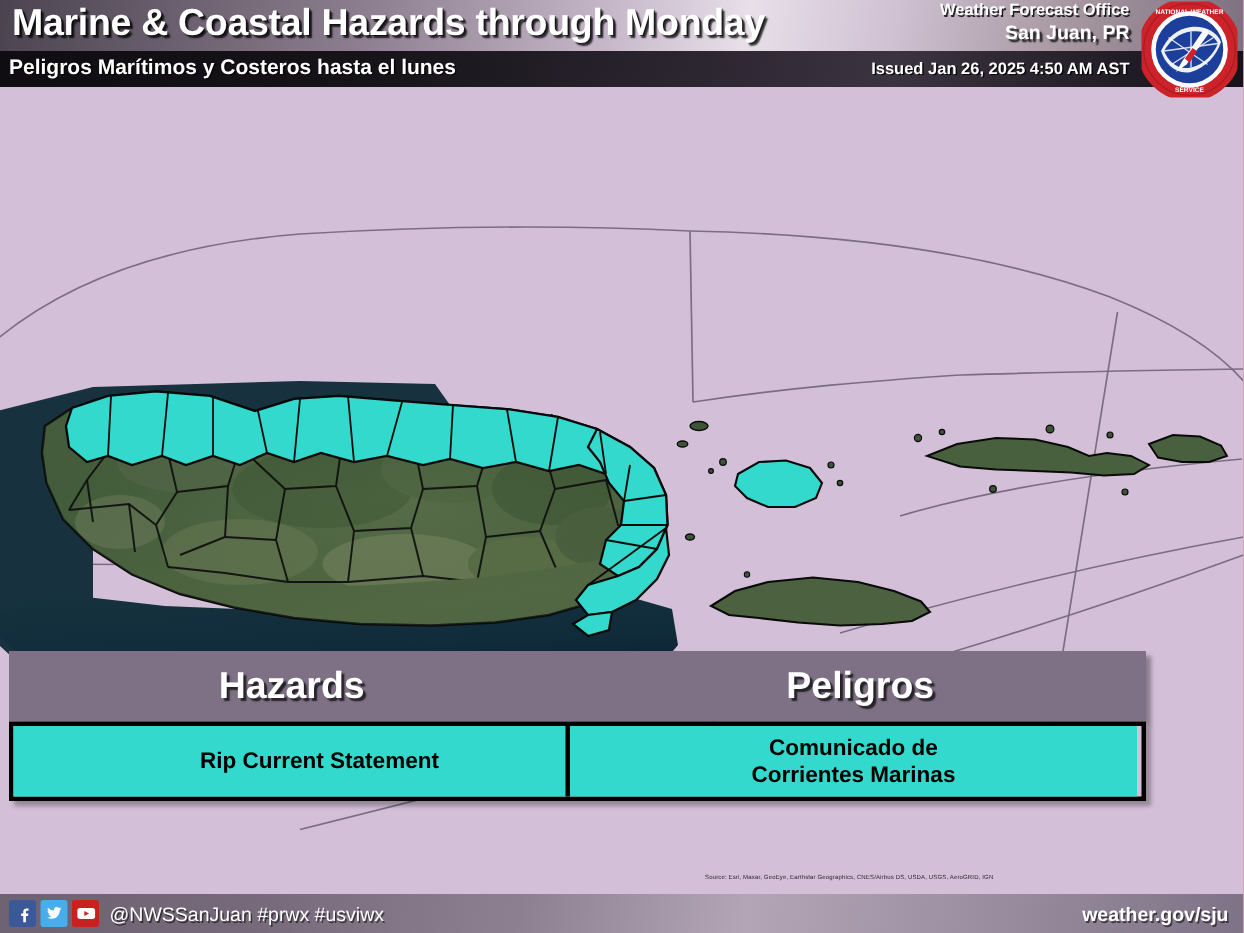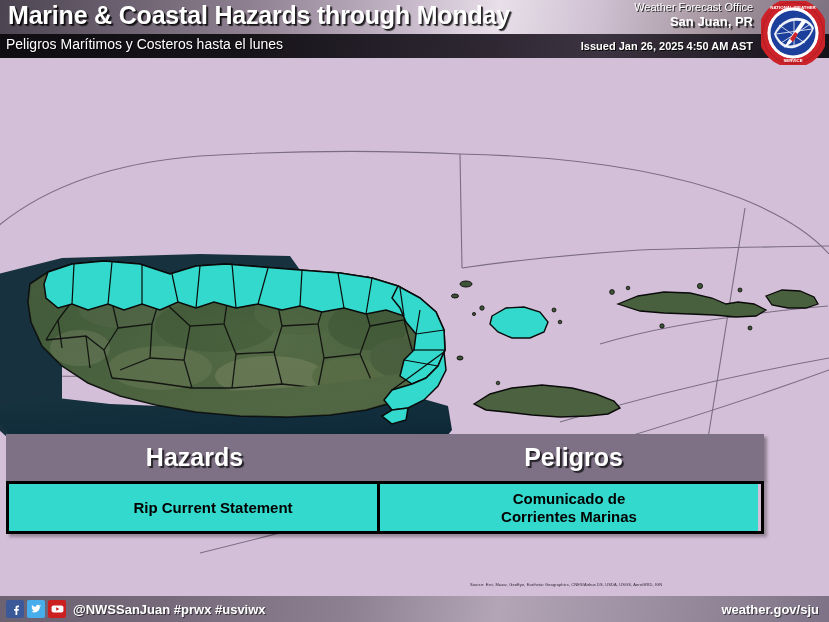--- a/index.html
+++ b/index.html
@@ -46,36 +46,36 @@
     left: 0; top: 34px;
     width: 829px; height: 24px;
     background: linear-gradient(100deg,
         #100d12 0%, #171419 30%, #2b2530 55%,
         #3c3340 72%, #241f28 88%, #15121a 100%);
   }
   .subtitle-text {
     position: absolute;
     left: 6px; top: 36px;
     font-size: 14px;
-    font-weight: normal;
+    font-weight: bold;
     color: #ffffff;
     white-space: nowrap;
     text-shadow: 1px 1px 0 rgba(0,0,0,0.8);
   }
 
   .office-block {
     position: absolute;
     right: 76px; top: 2px;
     text-align: right;
     line-height: 1.05;
     white-space: nowrap;
   }
   .office-label {
     font-size: 11px;
-    font-weight: normal;
+    font-weight: bold;
     color: #ffffff;
     text-shadow: 1px 1px 0 rgba(0,0,0,0.8);
     display: block;
   }
   .office-name {
     font-size: 13px;
     font-weight: bold;
     color: #ffffff;
     text-shadow: 2px 2px 1px rgba(0,0,0,0.8);
     display: block;
@@ -191,21 +191,21 @@
     align-items: center;
     justify-content: center;
   }
   .sicon-fb { background: #3b5998; }
   .sicon-tw { background: #48aeeb; }
   .sicon-yt { background: #cc1f1f; }
 
   .handle-text {
     margin-left: 7px;
     font-size: 13px;
-    font-weight: bold;
+    font-weight: normal;
     color: #ffffff;
     text-shadow: 1px 1px 0 rgba(0,0,0,0.55);
   }
   .site-text {
     position: absolute;
     right: 10px;
     font-size: 13px;
     font-weight: bold;
     color: #ffffff;
     text-shadow: 1px 1px 0 rgba(0,0,0,0.55);

